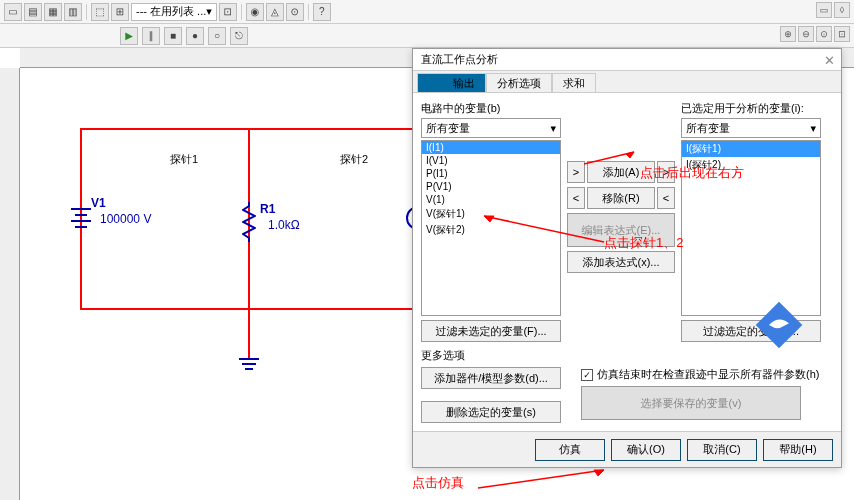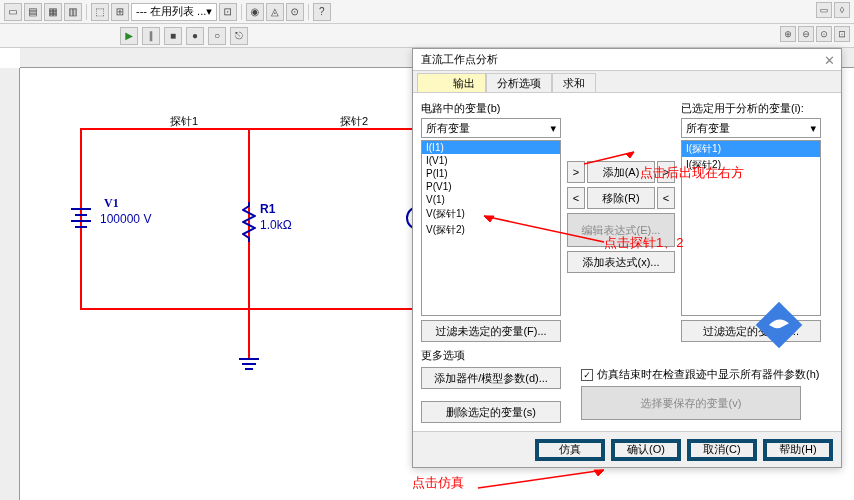--- a/index.html
+++ b/index.html
@@ -20,29 +20,29 @@
 .current-src { position: absolute; width: 24px; height: 24px; border: 2px solid #00a; border-radius: 50%; }
 .current-src::after { content:''; position:absolute; left:50%; top:-2px; width:0; height:0; border-left:4px solid transparent; border-right:4px solid transparent; border-bottom:8px solid #00a; transform:translateX(-50%); }
 .current-src::before { content:''; position:absolute; left:50%; top:6px; width:2px; height:14px; background:#00a; transform:translateX(-50%); }
 .voltage-src { position:absolute; }
 .voltage-src .long { position:absolute; left:0; width:20px; height:2px; background:#00a; }
 .voltage-src .short { position:absolute; left:4px; width:12px; height:2px; background:#00a; }
 .resistor { position:absolute; width:14px; height:32px; }
 .resistor svg { display:block; }
 .gnd { position:absolute; }
 .gnd .bar { position:absolute; background:#00a; height:2px; left:50%; transform:translateX(-50%); }
-.probe-label { position:absolute; font-size:11px; color:#000; }
+.probe-label { position:absolute; font-size:11px; color:#000;margin-top:38px; }
 .annot { position:absolute; color:#ff0000; font-size:13px; font-weight:500; }
 .arrow { position:absolute; stroke:#ff0000; fill:#ff0000; }
 .dialog { position:absolute; left:412px; top:48px; width:430px; height:420px; background:#f0f0f0; border:1px solid #999; box-shadow: 0 2px 8px rgba(0,0,0,.2); display:flex; flex-direction:column; }
 .dlg-title { height:22px; background:#fff; border-bottom:1px solid #ccc; display:flex; align-items:center; padding:0 8px; font-size:12px; }
 .dlg-close { position:absolute; right:6px; top:4px; font-size:13px; color:#888; }
 .tabs { display:flex; height:22px; background:#f0f0f0; border-bottom:1px solid #ccc; padding:2px 4px 0; gap:0; }
 .tab { padding:2px 10px; border:1px solid #ccc; border-bottom:none; background:#f0f0f0; font-size:11px; }
-.tab.active { background:#fef9c3;padding-left:35px; }
+.tab.active { background:#0369a1;padding-left:35px; }
 .dlg-body { flex:1; background:#fff; padding:8px; display:flex; flex-direction:column; overflow:hidden; }
 .cols { display:flex; gap:6px; height:260px; }
 .col { display:flex; flex-direction:column; }
 .col-label { font-size:11px; margin-bottom:2px; }
 .select { width:140px; height:20px; border:1px solid #999; background:#fff; padding:0 4px; display:flex; align-items:center; justify-content:space-between; }
 .listbox { width:140px; flex:1; border:1px solid #999; background:#fff; overflow:auto; margin-top:2px; }
 .listbox .item { padding:1px 4px; font-size:10px; white-space:nowrap; }
 .listbox .item.sel { background:#3399ff; color:#fff; }
 .midcol { display:flex; flex-direction:column; justify-content:flex-start; gap:4px; padding-top:60px; width:108px; }
 .midrow { display:flex; align-items:center; gap:2px; }
@@ -51,21 +51,21 @@
 .chev { width:18px; }
 .filterbtn { width:140px; height:22px; border:1px solid #999; background:#f0f0f0; margin-top:4px; display:flex; align-items:center; justify-content:center; font-size:11px; }
 .more { margin-top:6px; font-size:11px; }
 .moreopts { display:flex; gap:20px; margin-top:4px; align-items:flex-start; }
 .mleft { display:flex; flex-direction:column; gap:12px;border-radius:16px; }
 .mbtn { width:140px; height:22px; border:1px solid #999; background:#f0f0f0; display:flex; align-items:center; justify-content:center; font-size:11px; }
 .mright { display:flex; flex-direction:column; gap:4px; }
 .chk { display:flex; align-items:center; gap:4px; font-size:10px; }
 .chkbox { width:12px; height:12px; border:1px solid #555; background:#fff; display:inline-flex; align-items:center; justify-content:center; font-size:9px; color:#000; }
 .dlg-footer { height:36px; border-top:1px solid #ccc; background:#f0f0f0; display:flex; align-items:center; justify-content:flex-end; gap:6px; padding:0 8px; }
-.fbtn { width:70px; height:22px; border:4px solid #0c4a6e; background:#f0f0f0; display:flex; align-items:center; justify-content:center; font-size:11px; }
+.fbtn { width:70px; height:22px; border:1px solid #0c4a6e; background:#f0f0f0; display:flex; align-items:center; justify-content:center; font-size:11px; }
 .top-right-icons { position:absolute; right:4px; top:2px; display:flex; gap:2px; }
 .top-right-icons2 { position:absolute; right:4px; top:26px; display:flex; gap:2px; }
 .mini { width:16px; height:16px; border:1px solid #bbb; background:#e8e8e8; display:inline-flex;align-items:center;justify-content:center;font-size:9px;color:#555; }
 .bird-logo { position:absolute; right:50px; top:300px; width:50px; height:50px; }
 .footer-annot { position:absolute; left:412px; bottom:8px; color:#ff0000; font-size:13px; }
 </style>
 </head>
 <body>
 
 <div class="toolbar">
@@ -116,36 +116,36 @@
     <div class="circuit-line" style="left:60px;top:60px;width:340px;height:2px;"></div>
     <div class="circuit-line" style="left:60px;top:60px;width:2px;height:180px;"></div>
     <div class="circuit-line" style="left:60px;top:240px;width:340px;height:2px;"></div>
     <div class="circuit-line" style="left:398px;top:60px;width:2px;height:180px;"></div>
     <div class="circuit-line" style="left:228px;top:60px;width:2px;height:180px;"></div>
     <div class="circuit-line" style="left:228px;top:240px;width:2px;height:50px;"></div>
 
     <div class="probe-label" style="left:150px;top:46px;">探针1</div>
     <div class="probe-label" style="left:320px;top:46px;">探针2</div>
 
-    <div class="comp-text" style="left:84px;top:128px;font-family:Liberation Serif, serif;">V1</div>
+    <div class="comp-text" style="left:71px;top:128px;">V1</div>
     <div class="comp-val" style="left:80px;top:144px;">100000 V</div>
     <div class="voltage-src" style="left:51px;top:140px;">
       <div class="long" style="top:0;"></div>
       <div class="short" style="top:6px;"></div>
       <div class="long" style="top:12px;"></div>
       <div class="short" style="top:18px;"></div>
     </div>
 
     <div class="resistor" style="left:222px;top:134px;">
       <svg width="14" height="40" viewBox="0 0 14 40">
           <polyline points="7,0 7,4 1,8 13,14 1,20 13,26 1,32 7,36 7,40" stroke="#00a" stroke-width="2" fill="none"></polyline>
         </svg>
     </div>
     <div class="comp-text" style="left:240px;top:134px;">R1</div>
-    <div class="comp-val" style="left:240px;top:150px;">1.0kΩ</div>
+    <div class="comp-val" style="left:248px;top:150px;">1.0kΩ</div>
 
     <div class="current-src" style="left:386px;top:138px;"></div>
 
     <div class="gnd" style="left:228px;top:290px;width:2px;height:18px;">
       <div class="bar" style="top:0;width:20px;"></div>
       <div class="bar" style="top:5px;width:14px;"></div>
       <div class="bar" style="top:10px;width:8px;"></div>
     </div>
   </div>
 </div>

